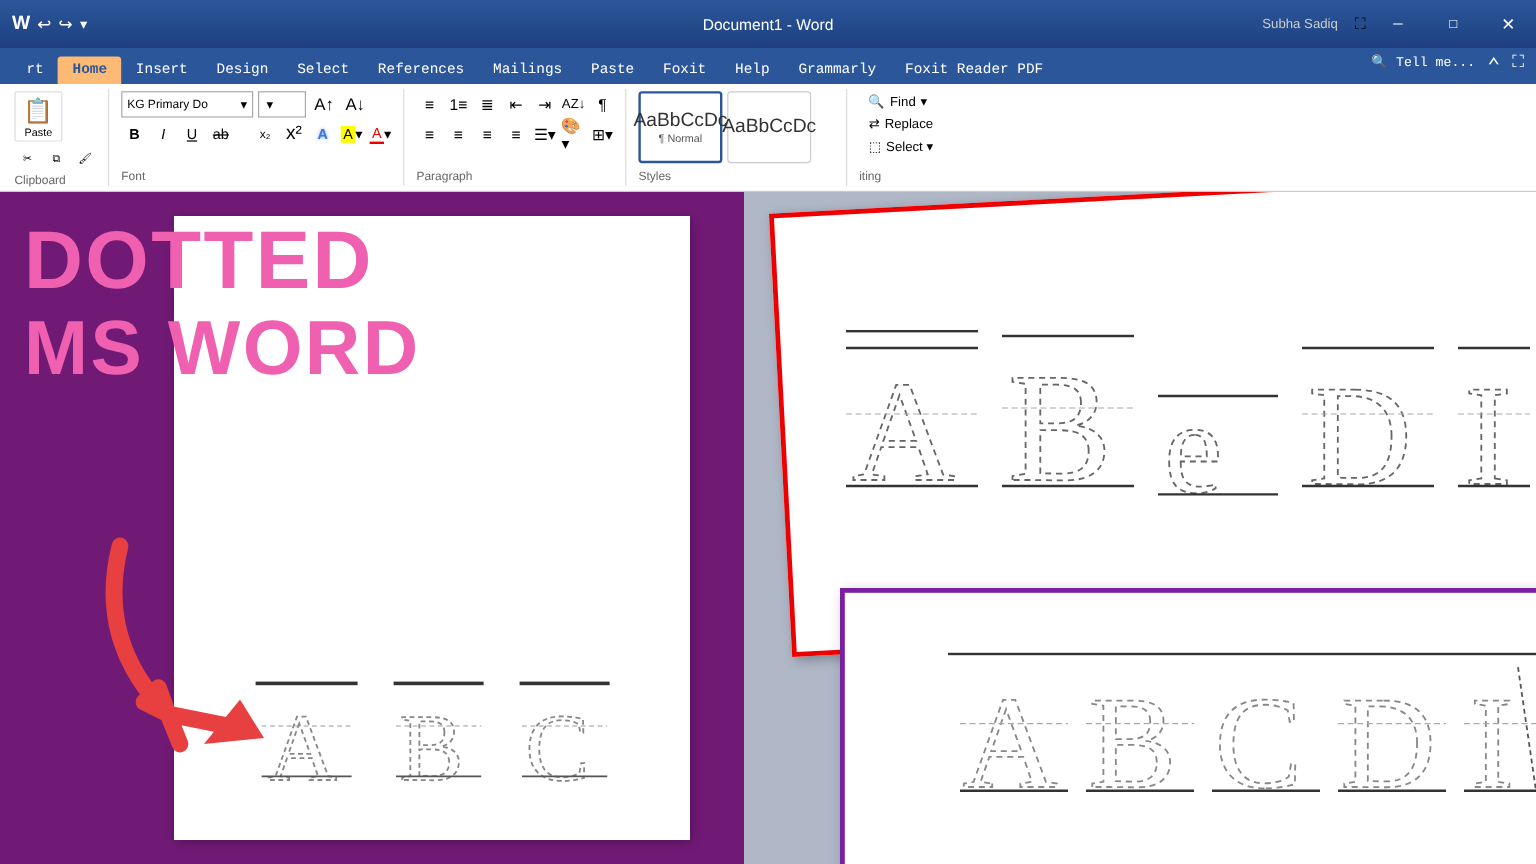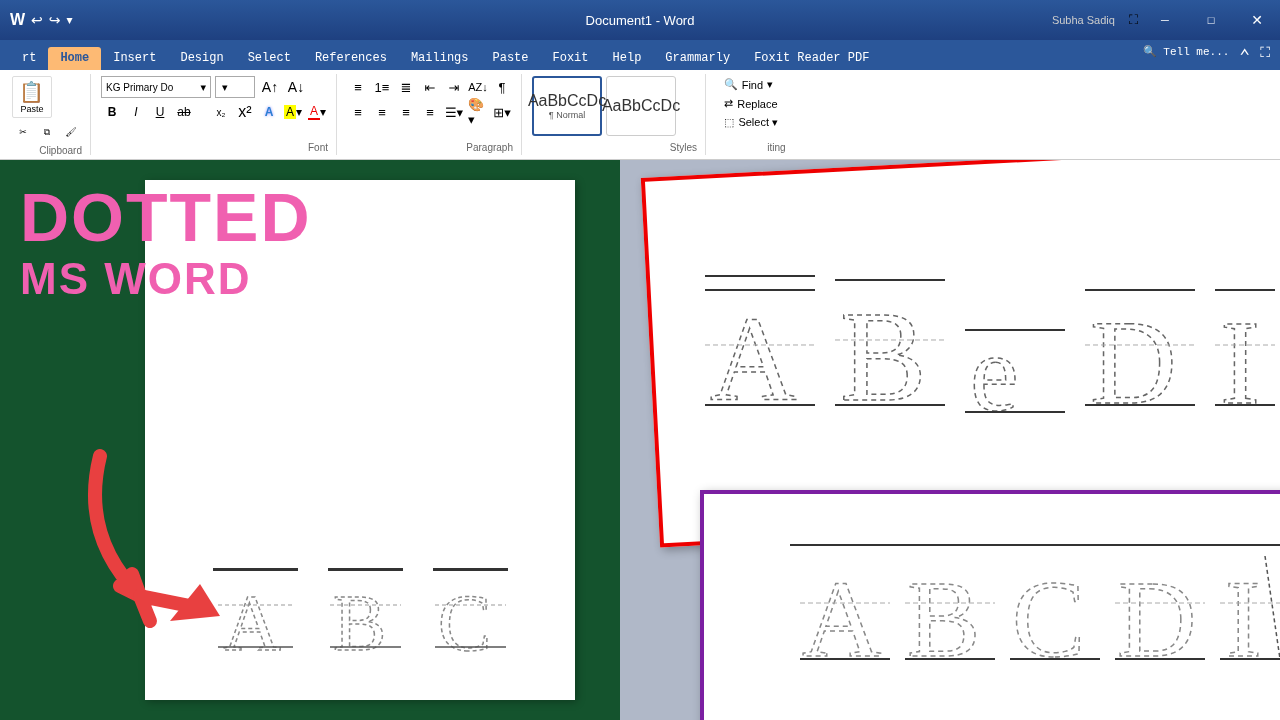--- a/index.html
+++ b/index.html
@@ -94,21 +94,21 @@
       padding: 2px 8px 2px 6px;
       min-width: 80px;
     }
     .ribbon-group:last-child { border-right: none; }
     .ribbon-group-label {
       font-size: 10px;
       color: #666;
       margin-top: auto;
       padding-top: 2px;
       width: 100%;
-      text-align: right;
+      text-align: left;
     }
     .ribbon-controls {
       display: flex;
       flex-wrap: wrap;
       gap: 2px;
       flex: 1;
       align-items: flex-start;
     }
 
     
@@ -204,21 +204,21 @@
       background: #b0b8c8;
       display: flex;
       position: relative;
       overflow: hidden;
     }
 
     
     #left-panel {
       width: 620px;
       height: 100%;
-      background: #14532d;
+      background: #701a75;
       display: flex;
       justify-content: center;
       align-items: flex-start;
       padding-top: 7px;
       position: relative;
       flex-shrink: 0;
       text-decoration: underline;
     }
 
     
@@ -238,21 +238,21 @@
     }
     .overlay-line2 {
       font-size: 60px;
       font-weight: 900;
       color: #f060b0;
       line-height: 1.1;
       font-family: Arial Black, Arial, sans-serif;
       letter-spacing: 2px;
     }
     .overlay-line3 {
-      font-size: 44px;
+      font-size: 64px;
       font-weight: 900;
       color: #f060b0;
       line-height: 1.1;
       font-family: Arial Black, Arial, sans-serif;
       letter-spacing: 2px;
     }
 
     
     .arrow-container {
       position: absolute;

